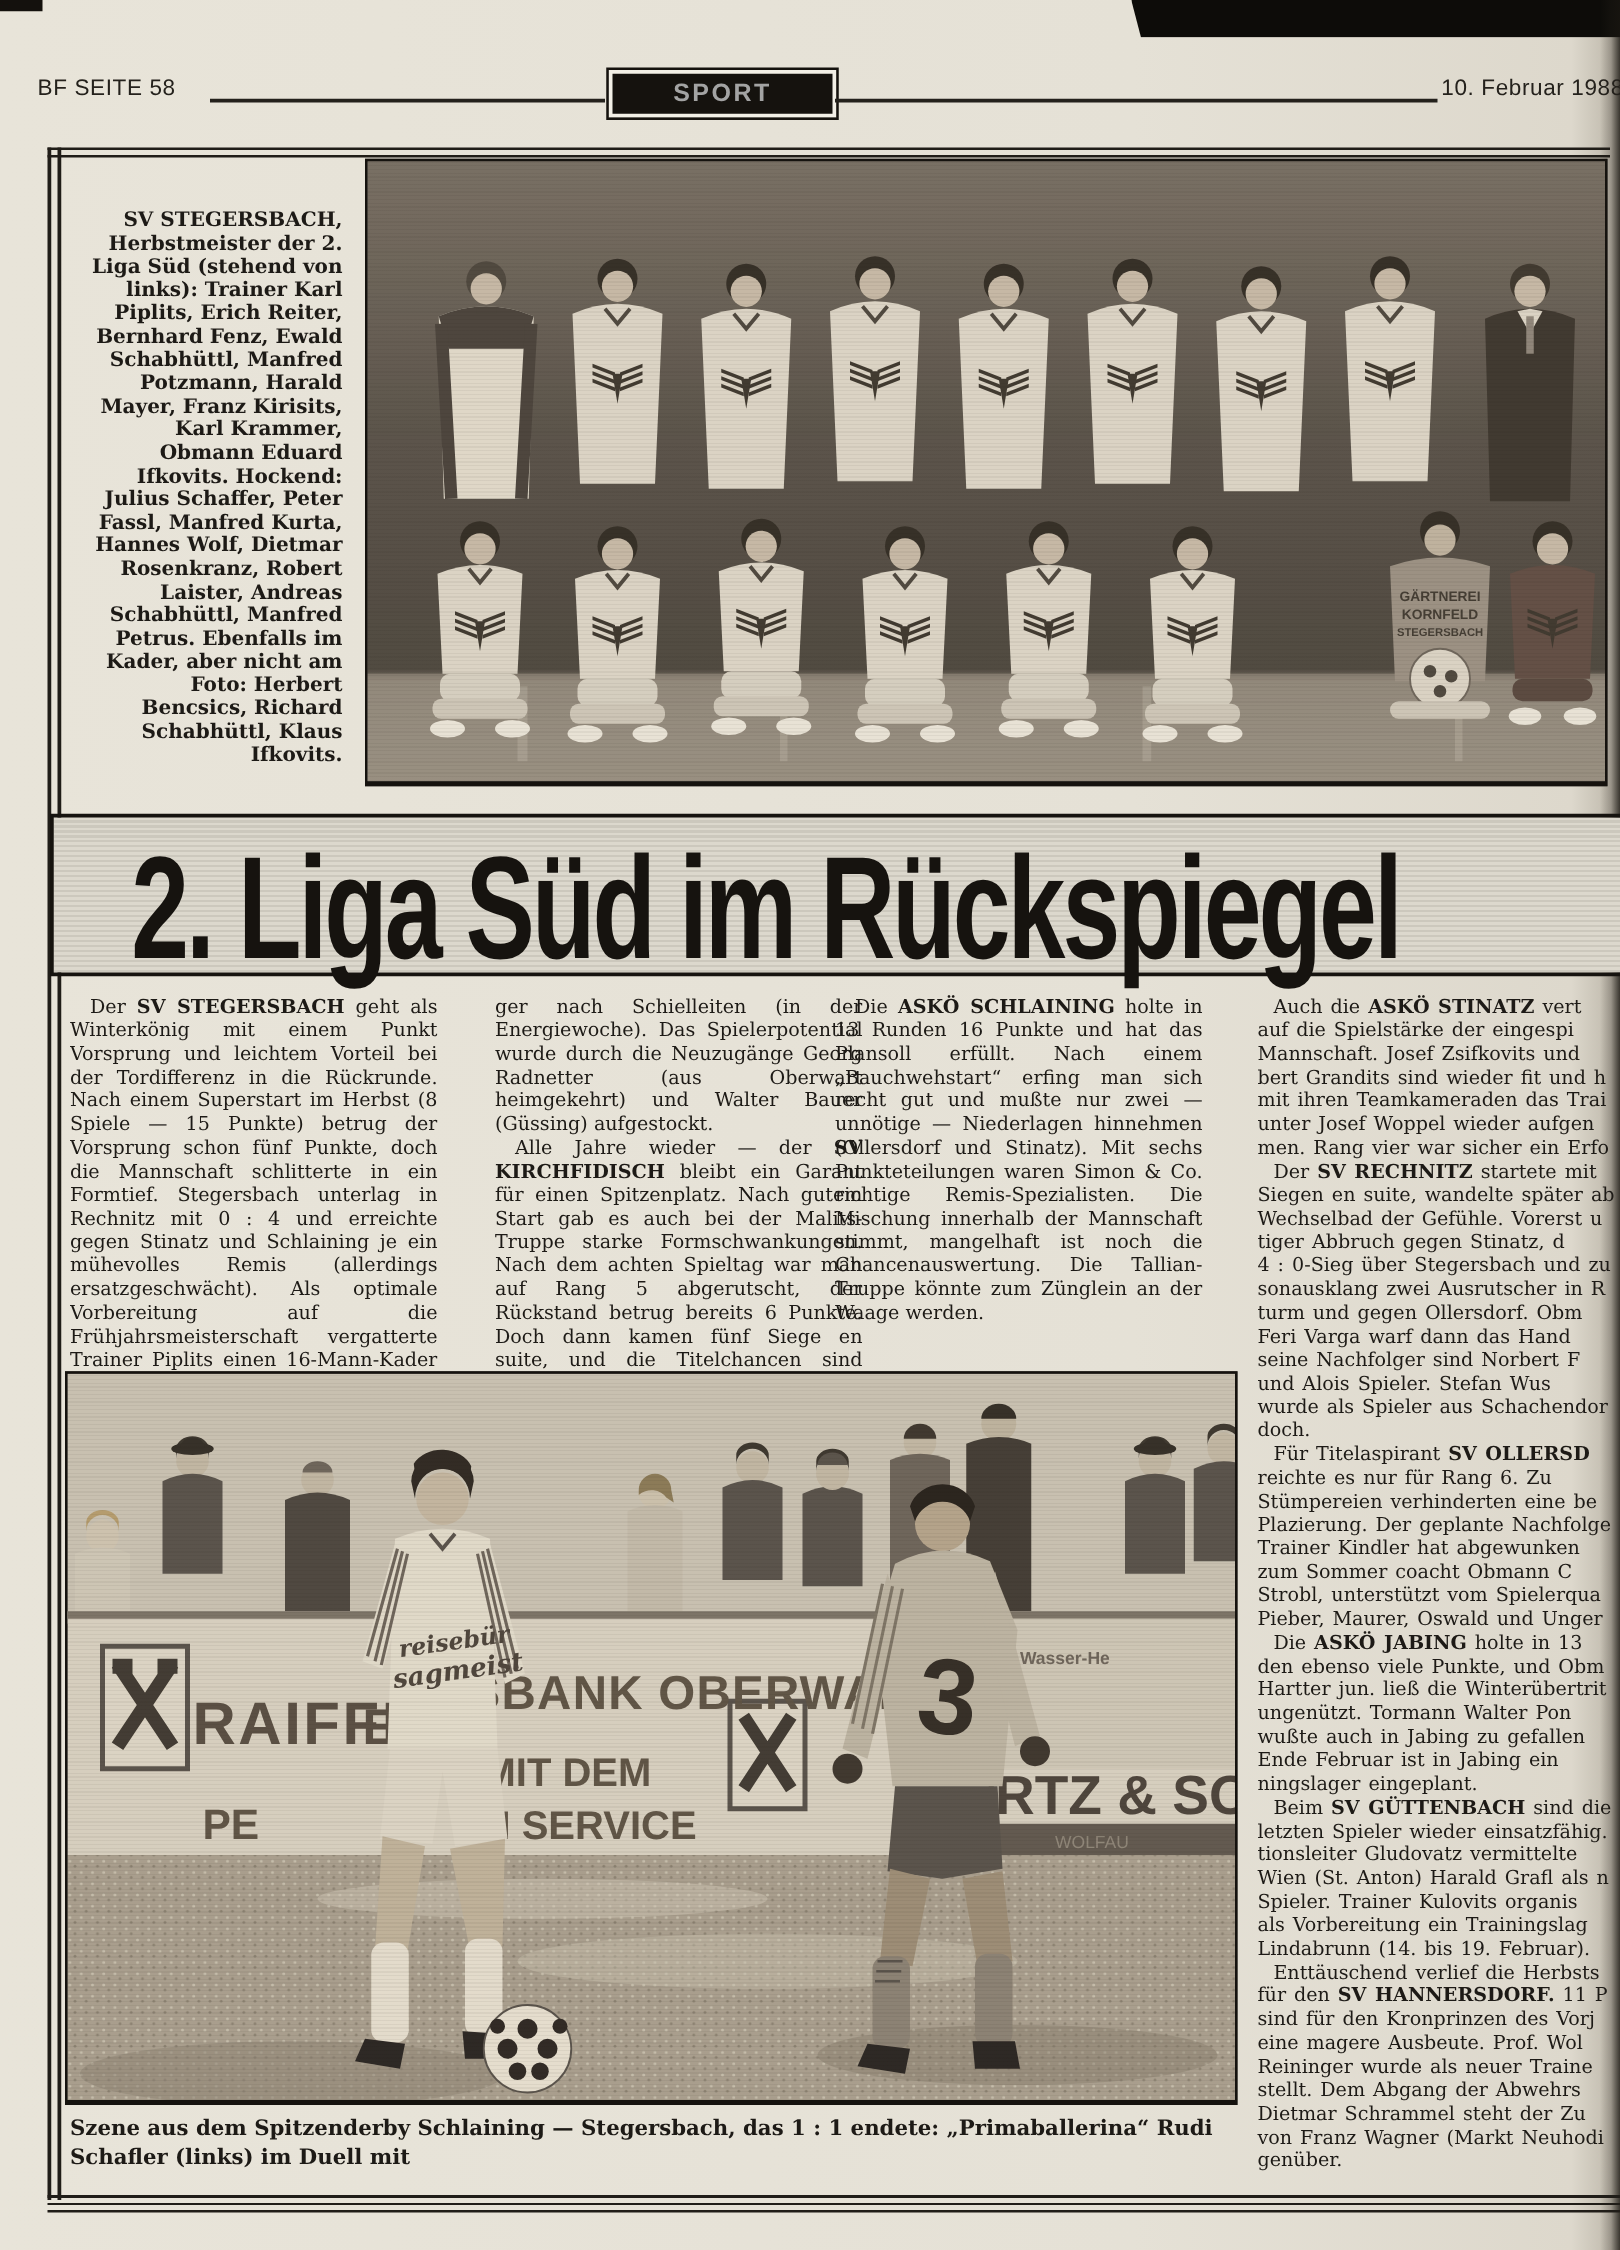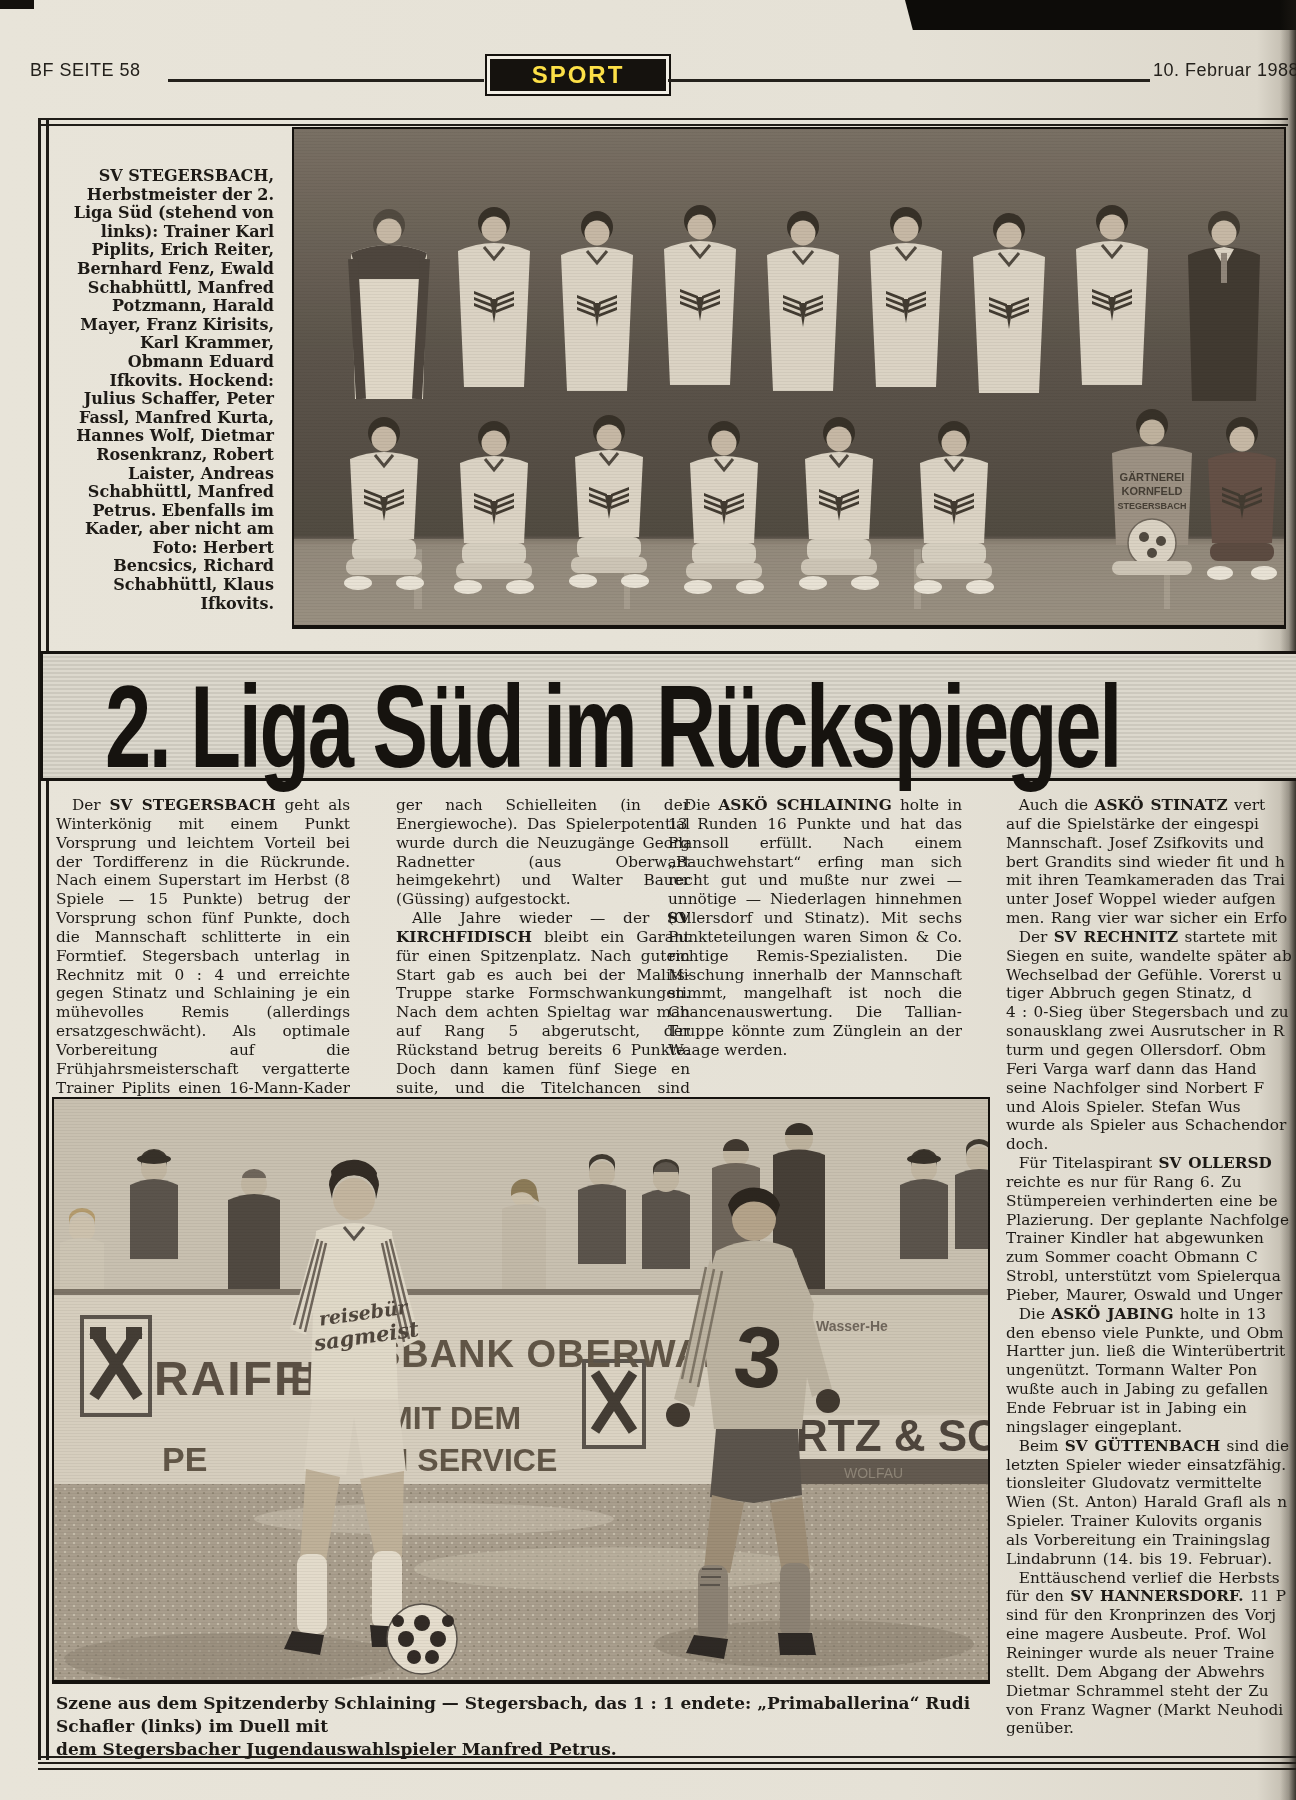--- a/index.html
+++ b/index.html
@@ -4,21 +4,21 @@
 <style>
   html,body{margin:0;padding:0;background:#e6e2d7;}
   #page{position:relative;width:1296px;height:1800px;background:
     linear-gradient(90deg,#e8e4d9 0%,#e5e1d6 70%,#ddd8cc 97%,#b9b3a6 100%);
     overflow:hidden;font-family:"DejaVu Serif",serif;color:#1d1a16;}
   .abs{position:absolute;}
   
   .h-label{font-family:"Liberation Sans",sans-serif;font-size:18px;color:#24211c;letter-spacing:.5px;white-space:nowrap;}
   .rule{height:3px;background:#24211c;}
   .sport-box{background:#15120e;border:3px solid #f2efe6;outline:2px solid #15120e;
-    color:#fde047;font-family:"Liberation Sans",sans-serif;font-weight:bold;font-size:24px;
+    color:#a3a3a3;font-family:"Liberation Sans",sans-serif;font-weight:bold;font-size:20px;
     letter-spacing:2px;display:flex;align-items:center;justify-content:center;}
   
   .vframe{border-left:3px solid #201d18;border-right:3px solid #201d18;width:5px;}
   .hframe{border-top:2px solid #201d18;border-bottom:2px solid #201d18;height:4px;}
   .triple{height:14px;background:linear-gradient(180deg,#201d18 0 2px,transparent 2px 6px,#201d18 6px 8px,transparent 8px 12px,#201d18 12px 14px);}
   
   .cap1{font-weight:bold;font-size:16px;line-height:18.6px;text-align:right;}
   .photo-frame{border:2px solid #15120e;border-bottom-width:4px;background:#55504a;}
   
   .headbox{background:repeating-linear-gradient(180deg,#dcd8cd 0 2px,#ccc8bd 2px 4px);
@@ -389,16 +389,15 @@
         <path d="M724,534 L758,534 L762,556 L726,556 Z" fill="#262220"></path>
         <path d="M648,470 L668,470 M647,478 L667,478 M646,486 L666,486" stroke="#55504a" stroke-width="2" fill="none"></path>
       </g>
       <rect x="0" y="0" width="934" height="581" fill="#b49f7e" opacity=".06"></rect>
     </svg>
     <div class="ht abs" style="left:0;top:0;width:934px;height:581px;"></div>
   </div>
 
   <div class="abs cap2" style="left:56px;top:1692px;width:940px;">
     <div>Szene aus dem Spitzenderby Schlaining — Stegersbach, das 1 : 1 endete: „Primaballerina“ Rudi Schafler (links) im Duell mit</div>
-    <div>dem Stegersbacher Jugendauswahlspieler Manfred Petrus.</div>
   </div>
 
 </div>
 
 </body></html>

